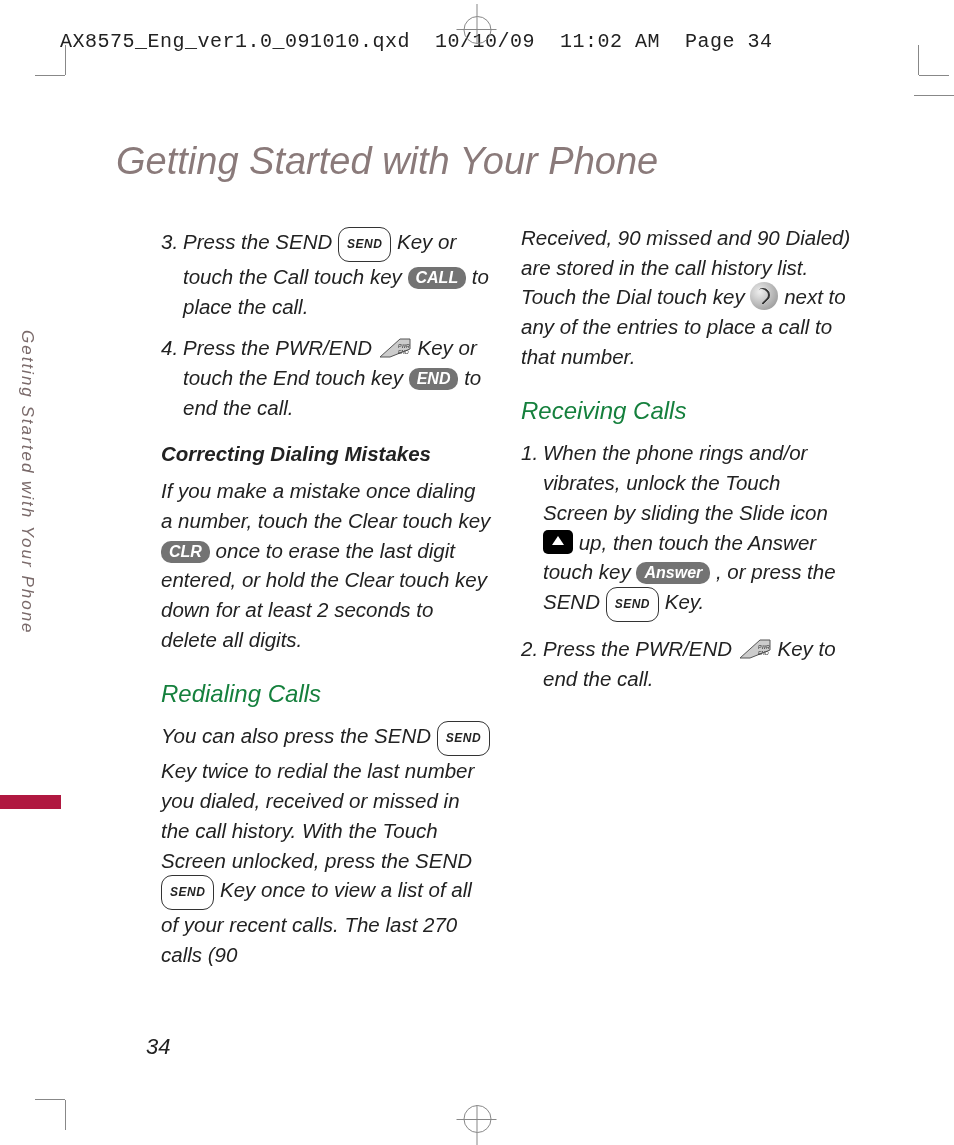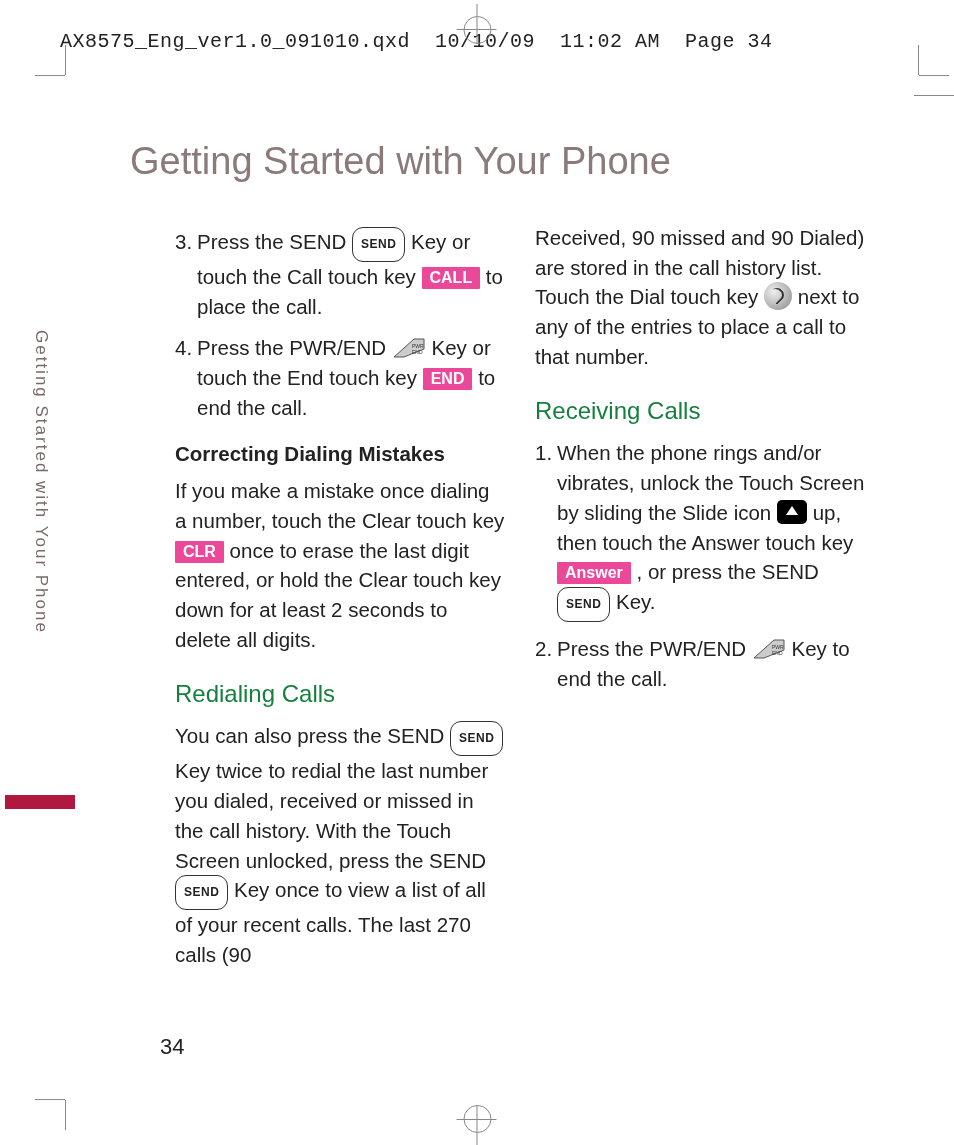--- a/index.html
+++ b/index.html
@@ -69,23 +69,24 @@
   .crop-bl::after  { bottom: -10px; left: 20px; }
   .side-crop-right {
     position: absolute;
     right: 0; top: 95px;
     width: 40px; height: 0;
     border-top: 1px solid #888;
   }
   .page {
     position: absolute;
     top: 110px;
-    left: 105px;
+    left: 91px;
     width: 780px;
     height: 940px;
+    font-style: italic;
   }
   .page-title {
     font-size: 38px;
     color: #8a7a7a;
     font-weight: 300;
     margin: 30px 0 40px 25px;
     font-family: "Optima", "Gill Sans", "Segoe UI", sans-serif;
   }
   .side-label {
     position: absolute;
@@ -144,23 +145,23 @@
     font-size: 12px;
     font-weight: 700;
     letter-spacing: 0.5px;
     vertical-align: 1px;
     line-height: 17px;
     height: 17px;
     font-family: Arial, sans-serif;
   }
   .blk {
     display: inline-block;
-    background: #ec4899;
+    background: #737373;
     color: #fff;
-    border-radius: 1px;
+    border-radius: 10px;
     padding: 0 8px;
     font-size: 16px;
     font-weight: 700;
     vertical-align: 1px;
     line-height: 22px;
     height: 22px;
     font-family: Arial, sans-serif;
   }
   .pwr-end-icon {
     display: inline-block;

